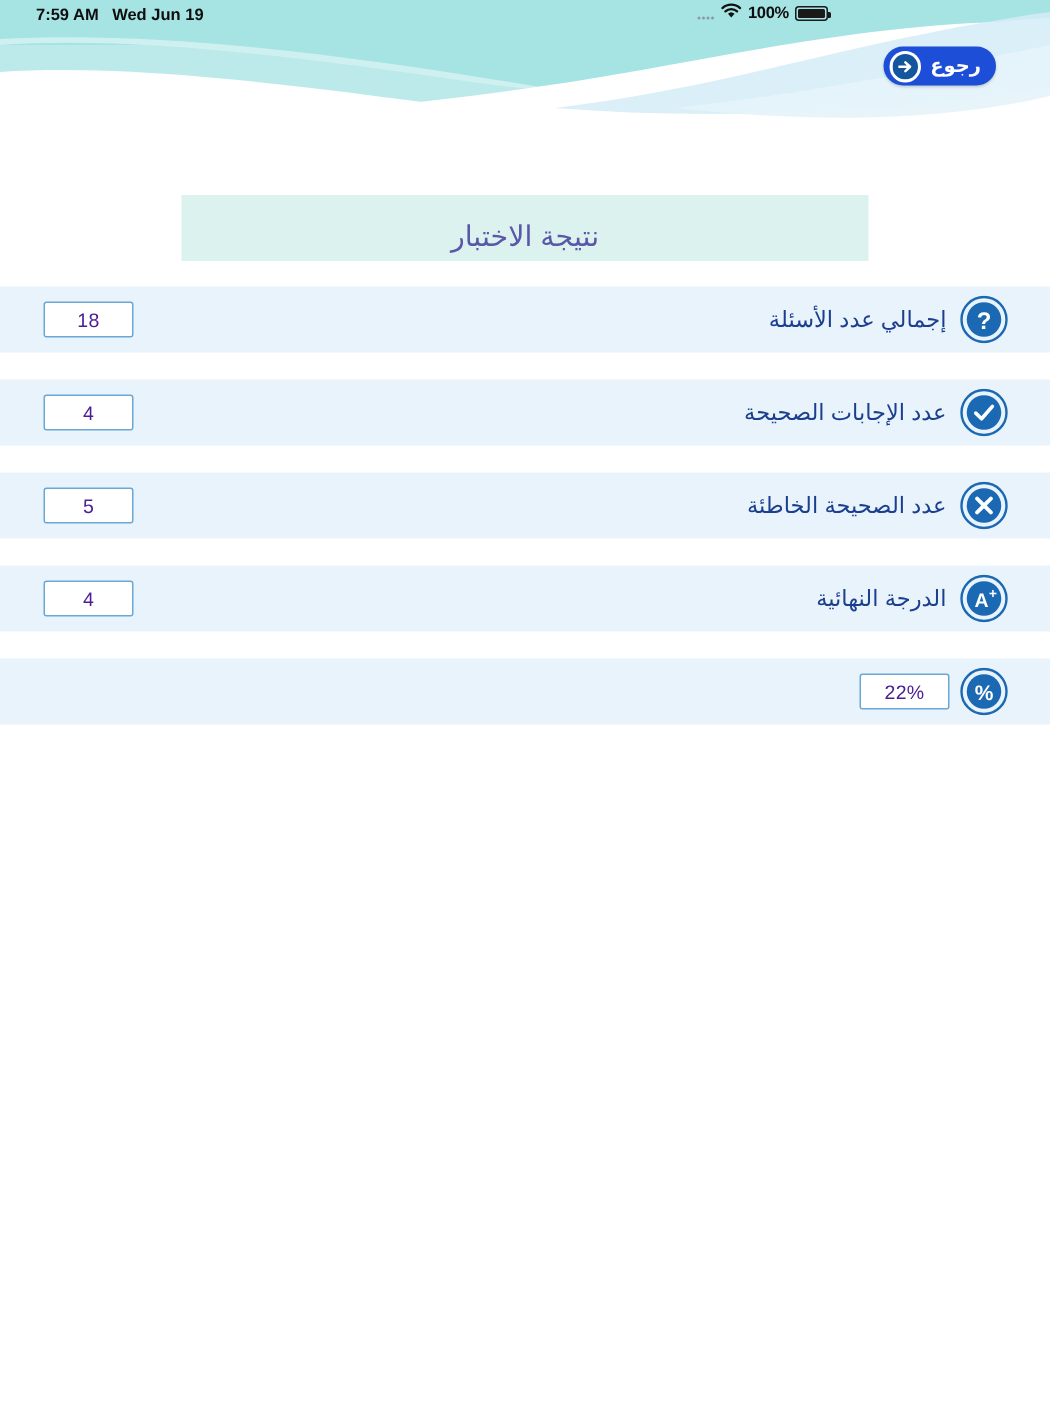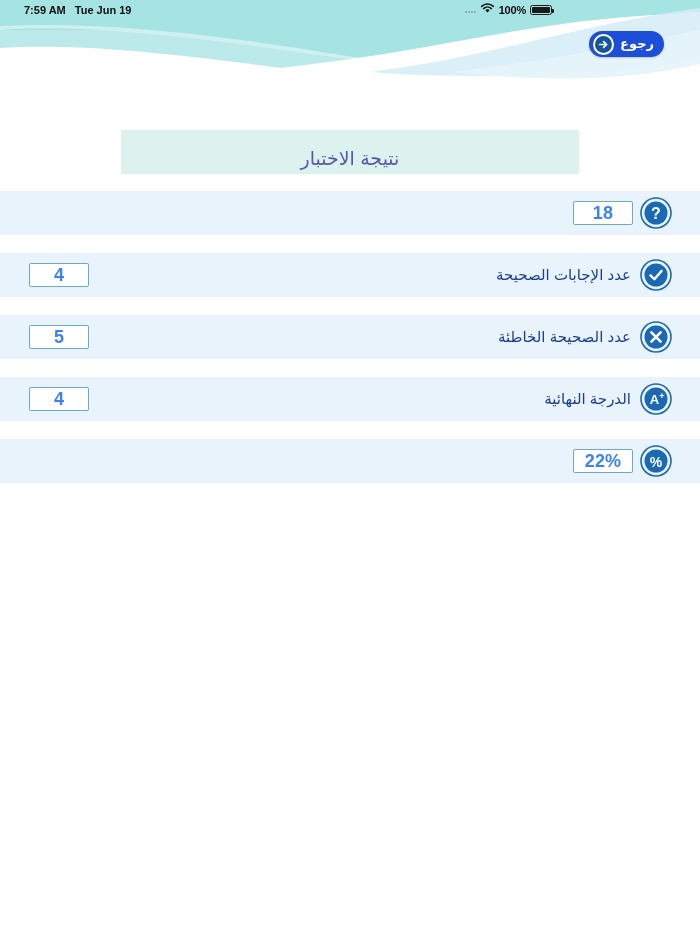--- a/index.html
+++ b/index.html
@@ -174,33 +174,33 @@
     background: #ffffff;
     border: 1px solid #6aa8d8;
     border-radius: 2px;
     display: flex;
     align-items: center;
     justify-content: center;
     padding: 0 9px;
     box-sizing: border-box;
   }
   .row-value-box .value-text {
-    color: #3b82f6;
-    font-size: 18px;
-    font-weight: bold;
+    color: #4c1d95;
+    font-size: 13px;
+    font-weight: normal;
     letter-spacing: 0.2px;
   }
 </style>
 </head>
 <body>
 
 <div class="status-bar">
   <div class="status-left">
     <span>7:59 AM</span>
-    <span>Tue Jun 19</span>
+    <span>Wed Jun 19</span>
   </div>
   <div class="status-right">
     <span class="signal-dots">
       <i></i>
         <i></i>
         <i></i>
         <i></i>
     </span>
     <span class="wifi-icon">
       <svg width="15" height="11" viewBox="0 0 15 11">
@@ -247,20 +247,21 @@
 <div class="rows">
 
   <div class="result-row">
     <span class="row-icon">
       <svg width="32" height="32" viewBox="0 0 32 32">
         <circle cx="16" cy="16" r="15" fill="none" stroke="#1b68b3" stroke-width="1.6"></circle>
         <circle cx="16" cy="16" r="11.5" fill="#1b68b3"></circle>
         <text x="16" y="22.3" text-anchor="middle" font-family="Liberation Sans, sans-serif" font-size="16" font-weight="bold" fill="#ffffff">?</text>
       </svg>
     </span>
+    <span class="row-label">إجمالي عدد الأسئلة</span>
     <span class="row-value-box">
       <span class="value-text">18</span>
     </span>
   </div>
 
   <div class="result-row">
     <span class="row-icon">
       <svg width="32" height="32" viewBox="0 0 32 32">
         <circle cx="16" cy="16" r="15" fill="none" stroke="#1b68b3" stroke-width="1.6"></circle>
         <circle cx="16" cy="16" r="11.5" fill="#1b68b3"></circle>

